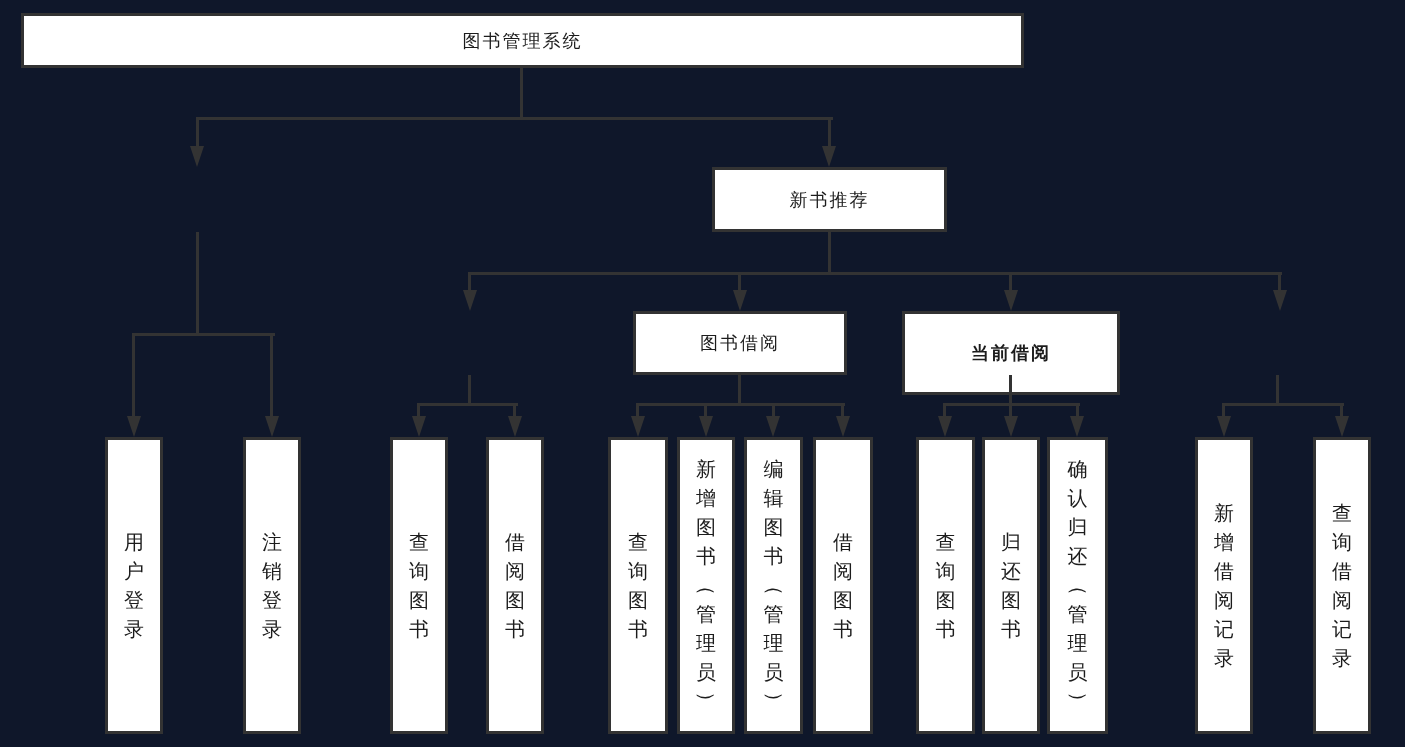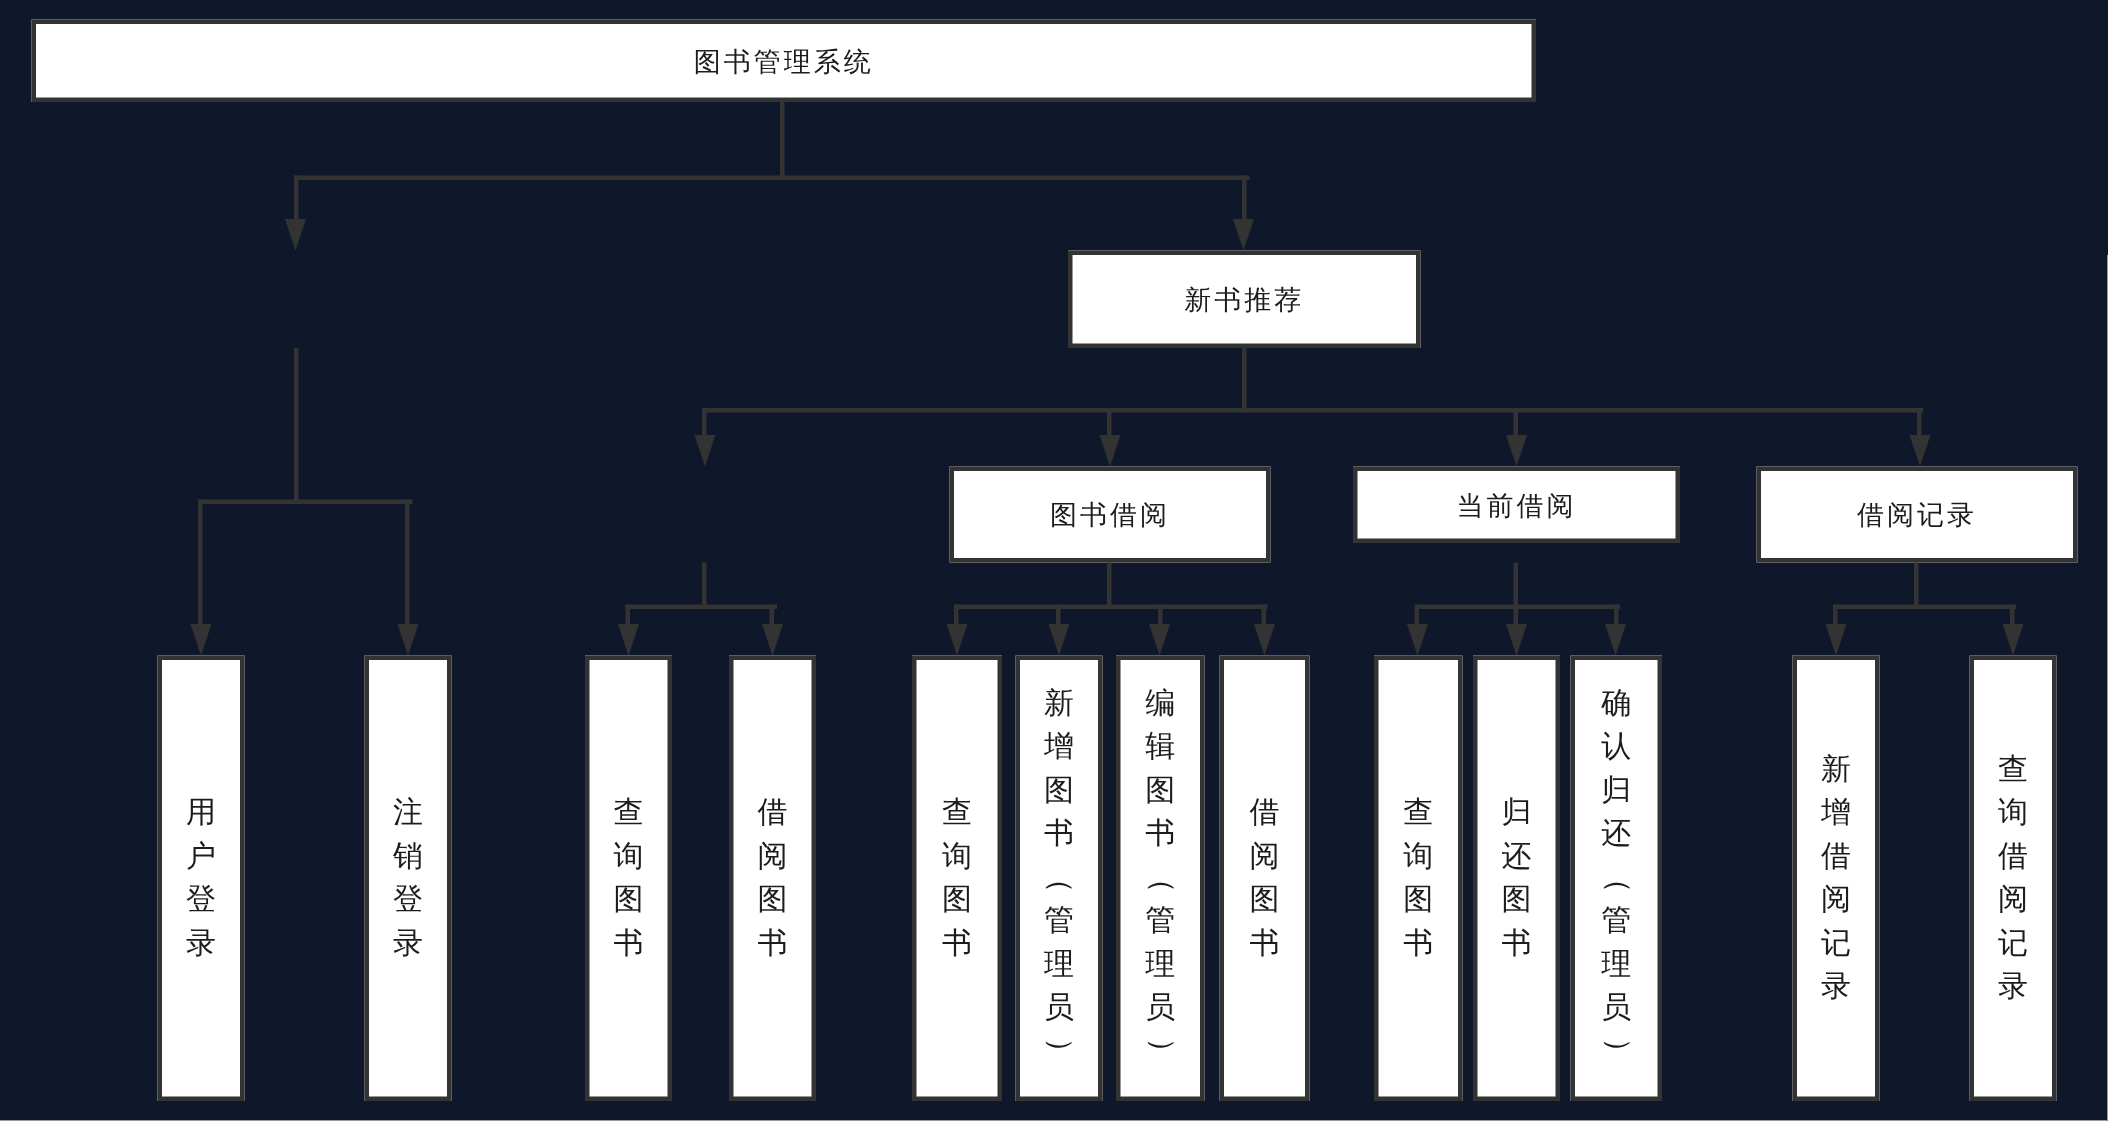--- a/index.html
+++ b/index.html
@@ -94,25 +94,22 @@
   <div class="line" style="left:738px; top:272px; width:3px; height:22px;"></div>
   <div class="arr" style="left:733px; top:290px;"></div>
   <div class="line" style="left:1009px; top:272px; width:3px; height:22px;"></div>
   <div class="arr" style="left:1004px; top:290px;"></div>
   <div class="line" style="left:1278px; top:272px; width:3px; height:22px;"></div>
   <div class="arr" style="left:1273px; top:290px;"></div>
 
   <div class="box" style="left:633px; top:311px; width:214px; height:64px;">
     <span class="hlabel">图书借阅</span>
   </div>
-  <div class="box" style="left:902px; top:311px; width:218px; height:51px;">
+  <div class="box" style="left:902px; top:311px; width:218px; height:84px;font-weight:bold;">
     <span class="hlabel">当前借阅</span>
-  </div>
-  <div class="box" style="left:1171px; top:311px; width:214px; height:64px;">
-    <span class="hlabel">借阅记录</span>
   </div>
 
   <div class="line" style="left:468px; top:375px; width:3px; height:31px;"></div>
   <div class="line" style="left:417px; top:403px; width:101px; height:3px;"></div>
   <div class="line" style="left:417px; top:403px; width:3px; height:17px;"></div>
   <div class="arr" style="left:412px; top:416px;"></div>
   <div class="line" style="left:513px; top:403px; width:3px; height:17px;"></div>
   <div class="arr" style="left:508px; top:416px;"></div>
 
   <div class="line" style="left:738px; top:375px; width:3px; height:31px;"></div>

